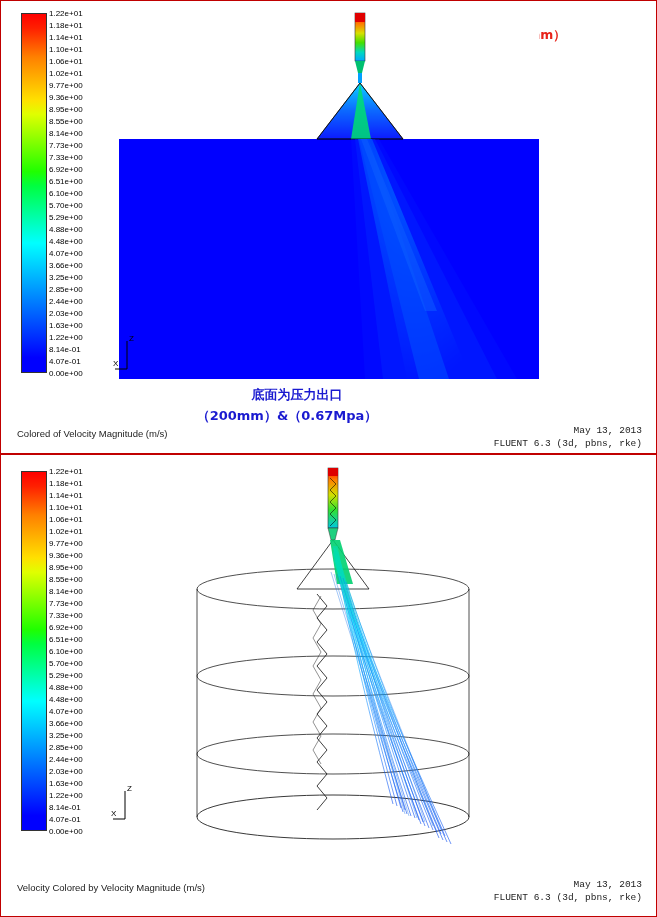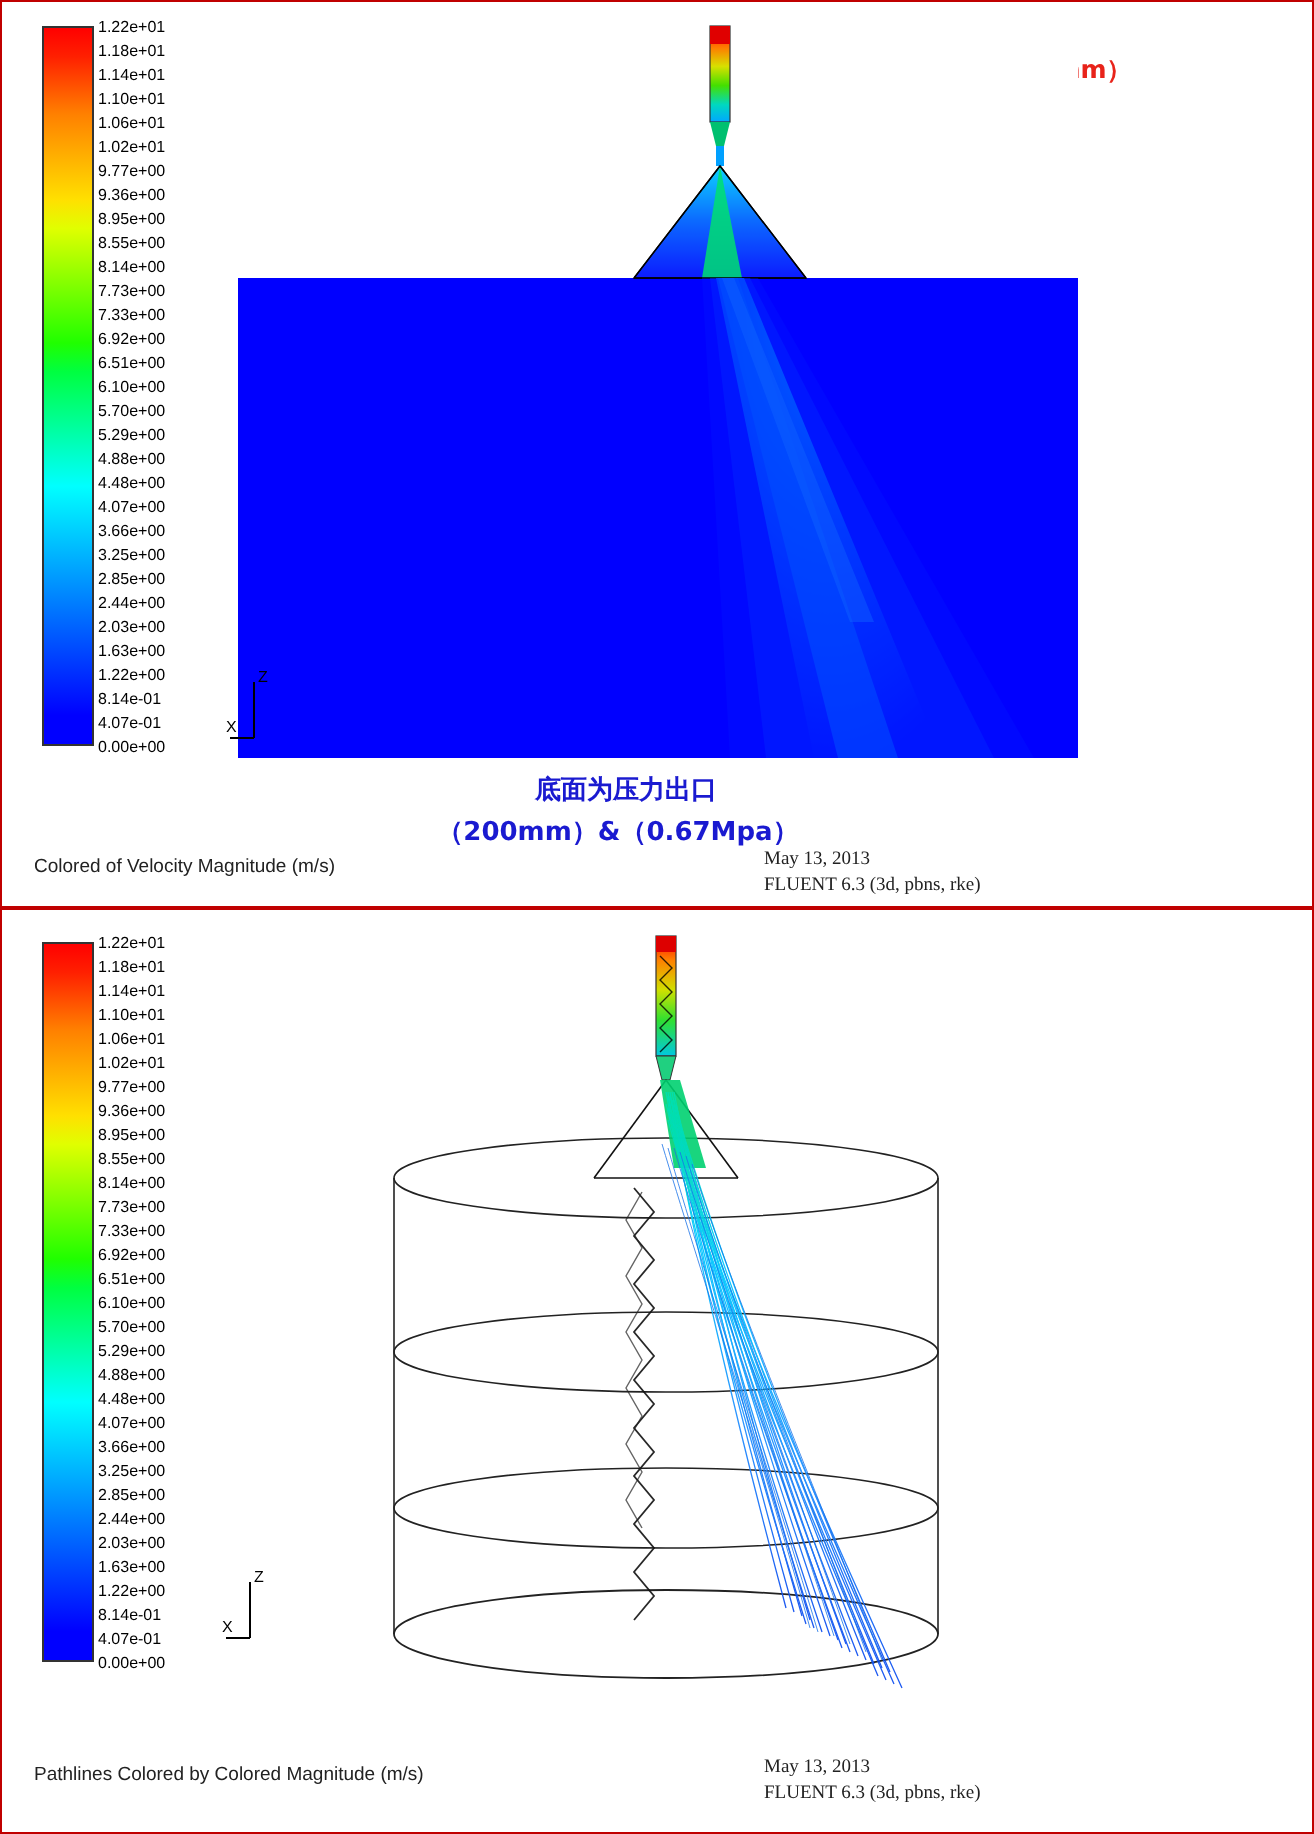--- a/index.html
+++ b/index.html
@@ -22,21 +22,21 @@
       #ffa000 84%, #ff8000 88%, #ff5000 92%, #ff2000 96%, #ff0000 100%);}
   .cbar-labels{position:absolute;left:28px;top:0;width:46px;height:100%;}
   .cbar-labels span{position:absolute;left:0;font-size:8px;color:#000;font-family:"Liberation Sans",sans-serif;white-space:nowrap;line-height:8px;}
 
   
   .plot{position:absolute;background:#fff;}
 
   .axis-tri{position:absolute;font-size:8px;color:#000;}
 
   .caption{position:absolute;font-size:9.5px;color:#222;font-family:"Liberation Sans",sans-serif;}
-  .stamp{position:absolute;font-size:9.5px;color:#222;font-family:Liberation Serif, serif;}
+  .stamp{position:absolute;font-size:9.5px;color:#222;text-align:right;font-family:Liberation Mono, monospace;}
 
   .cn{font-family:"DejaVu Sans",sans-serif;}
   .title-row{position:absolute;display:flex;align-items:center;gap:10px;}
   .bullet{width:13px;height:13px;border-radius:50%;background:#000;display:inline-block;}
   .title-txt{font-size:17px;color:#000;font-weight:bold;letter-spacing:1px;}
 
   .anno{position:absolute;font-size:12.5px;color:#000;white-space:nowrap;}
   .anno.red{color:#e8231a;font-weight:bold;}
   .brace{position:absolute;color:#000;font-size:13px;}
 
@@ -156,22 +156,22 @@
       <div class="axis-tri" style="left:-6px;top:318px;">
         <svg width="40" height="46" viewBox="0 0 40 46">
           <line x1="14" y1="40" x2="14" y2="12" stroke="#000" stroke-width="1"></line>
           <line x1="14" y1="40" x2="2" y2="40" stroke="#000" stroke-width="1"></line>
           <text x="16" y="12" font-size="8" font-family="Liberation Sans">Z</text>
           <text x="0" y="37" font-size="8" font-family="Liberation Sans">X</text>
         </svg>
       </div>
     </div>
 
-    <div class="bottom-note cn" style="left:312px;top:385px;width:240px;margin-left:-120px;">底面为压力出口</div>
-    <div class="bottom-note cn" style="left:308px;top:406px;width:300px;margin-left:-150px;">（200mm）&amp;（0.67Mpa）</div>
+    <div class="bottom-note cn" style="left:296px;top:385px;width:240px;margin-left:-120px;">底面为压力出口</div>
+    <div class="bottom-note cn" style="left:286px;top:406px;width:300px;margin-left:-150px;">（200mm）&amp;（0.67Mpa）</div>
 
     <div class="caption" style="left:16px;top:427px;">Colored of Velocity Magnitude (m/s)</div>
     <div class="stamp" style="right:14px;top:424px;width:260px;">May 13, 2013</div>
     <div class="stamp" style="right:14px;top:437px;width:260px;">FLUENT 6.3 (3d, pbns, rke)</div>
   </div>
 
   <div class="divider"></div>
 
   <div class="panel" id="panel-bottom">
 
@@ -294,18 +294,18 @@
       <div class="axis-tri" style="left:8px;top:315px;">
         <svg width="40" height="46" viewBox="0 0 40 46">
           <line x1="16" y1="40" x2="16" y2="12" stroke="#000" stroke-width="1"></line>
           <line x1="16" y1="40" x2="4" y2="40" stroke="#000" stroke-width="1"></line>
           <text x="18" y="12" font-size="8" font-family="Liberation Sans">Z</text>
           <text x="2" y="37" font-size="8" font-family="Liberation Sans">X</text>
         </svg>
       </div>
     </div>
 
-    <div class="caption" style="left:16px;top:426px;">Pathlines Colored by Colored Magnitude (m/s)</div>
+    <div class="caption" style="left:16px;top:426px;">Velocity Colored by Velocity Magnitude (m/s)</div>
     <div class="stamp" style="right:14px;top:423px;width:260px;">May 13, 2013</div>
     <div class="stamp" style="right:14px;top:436px;width:260px;">FLUENT 6.3 (3d, pbns, rke)</div>
   </div>
 
 </div>
 
 </body></html>

